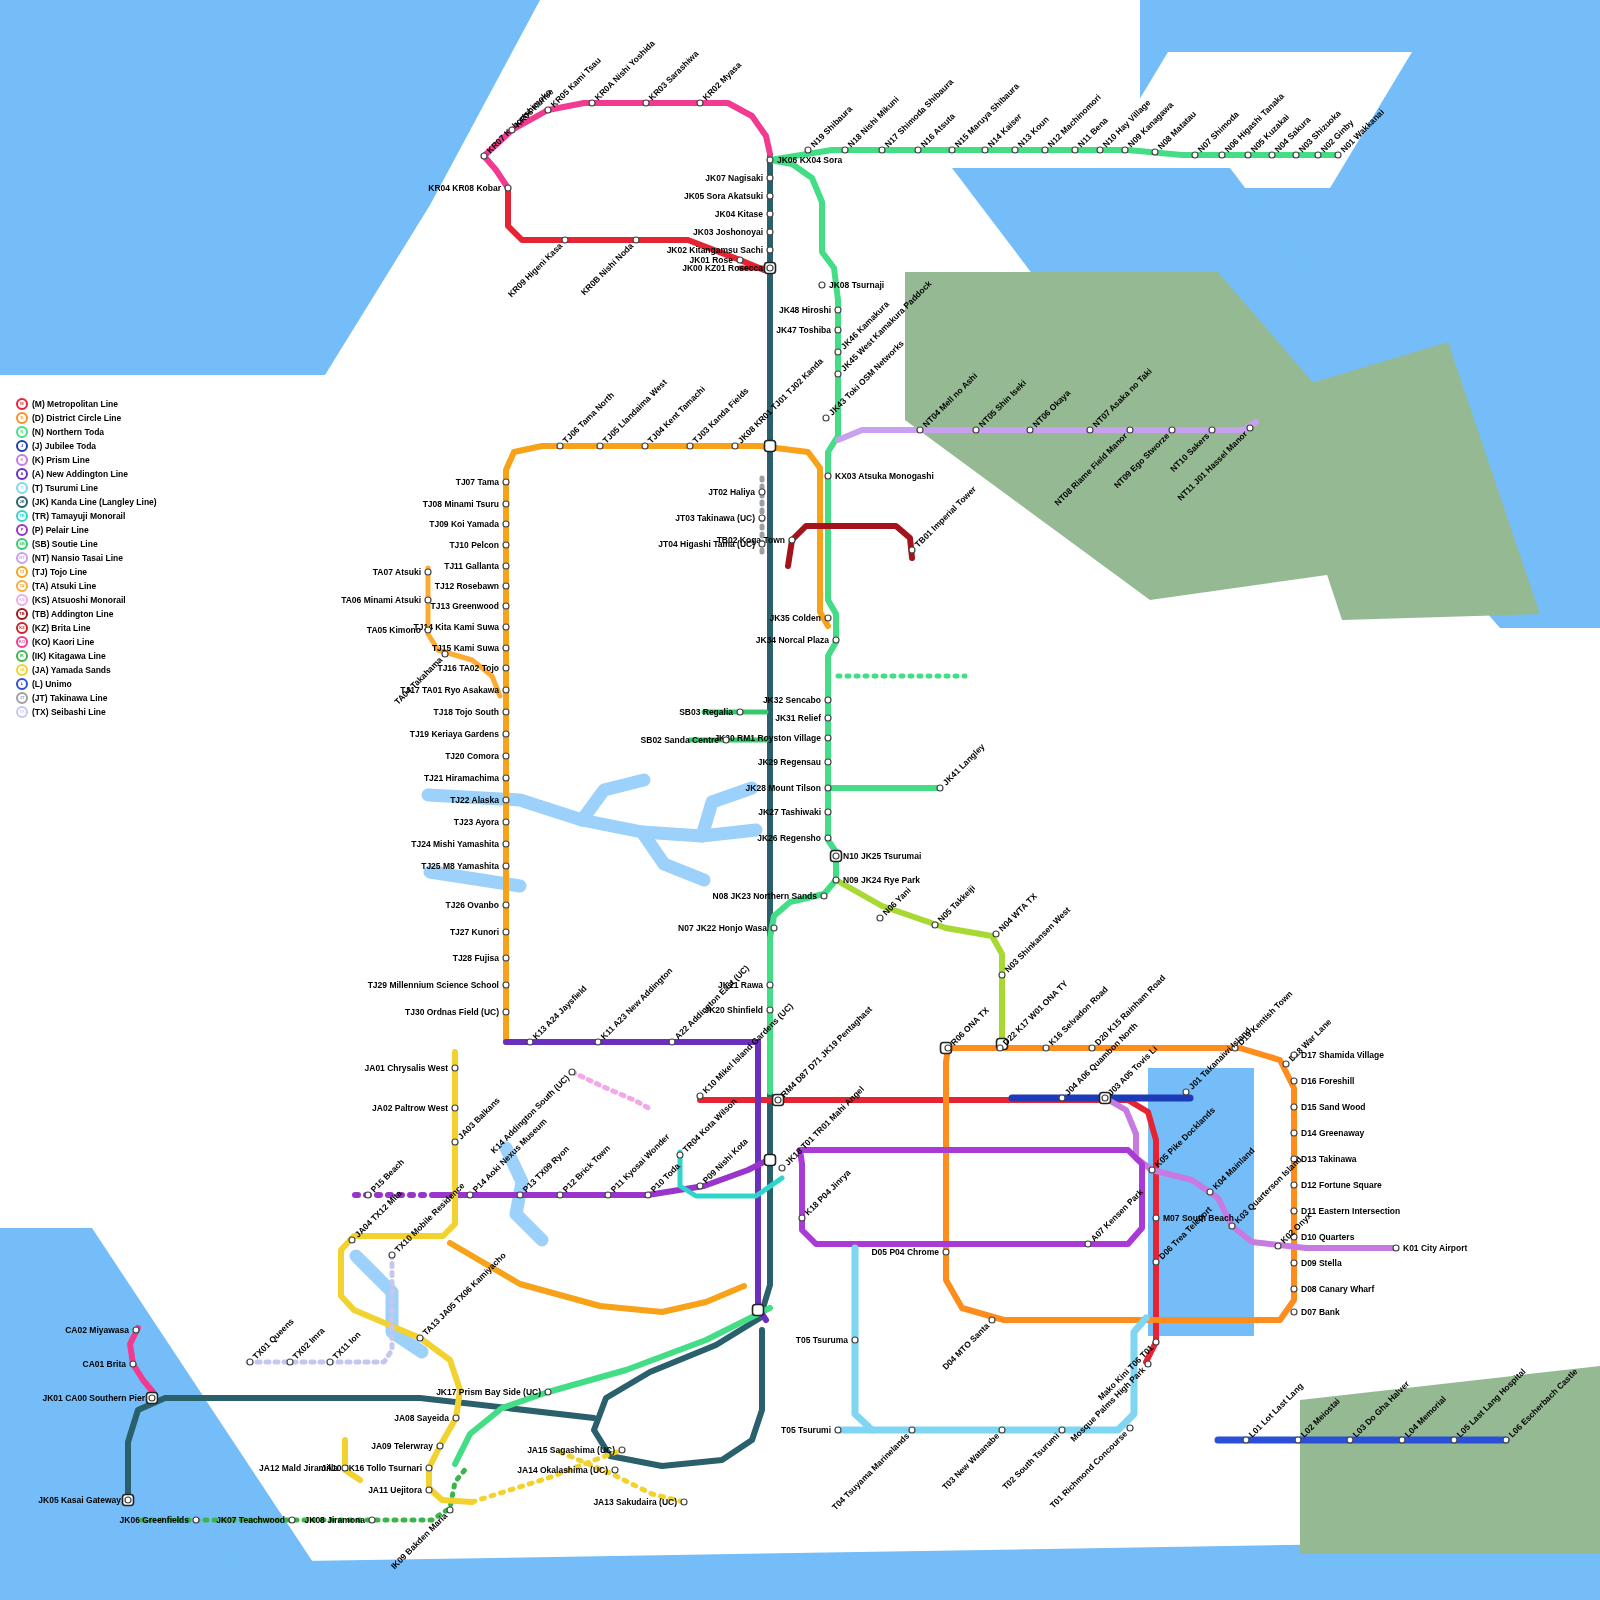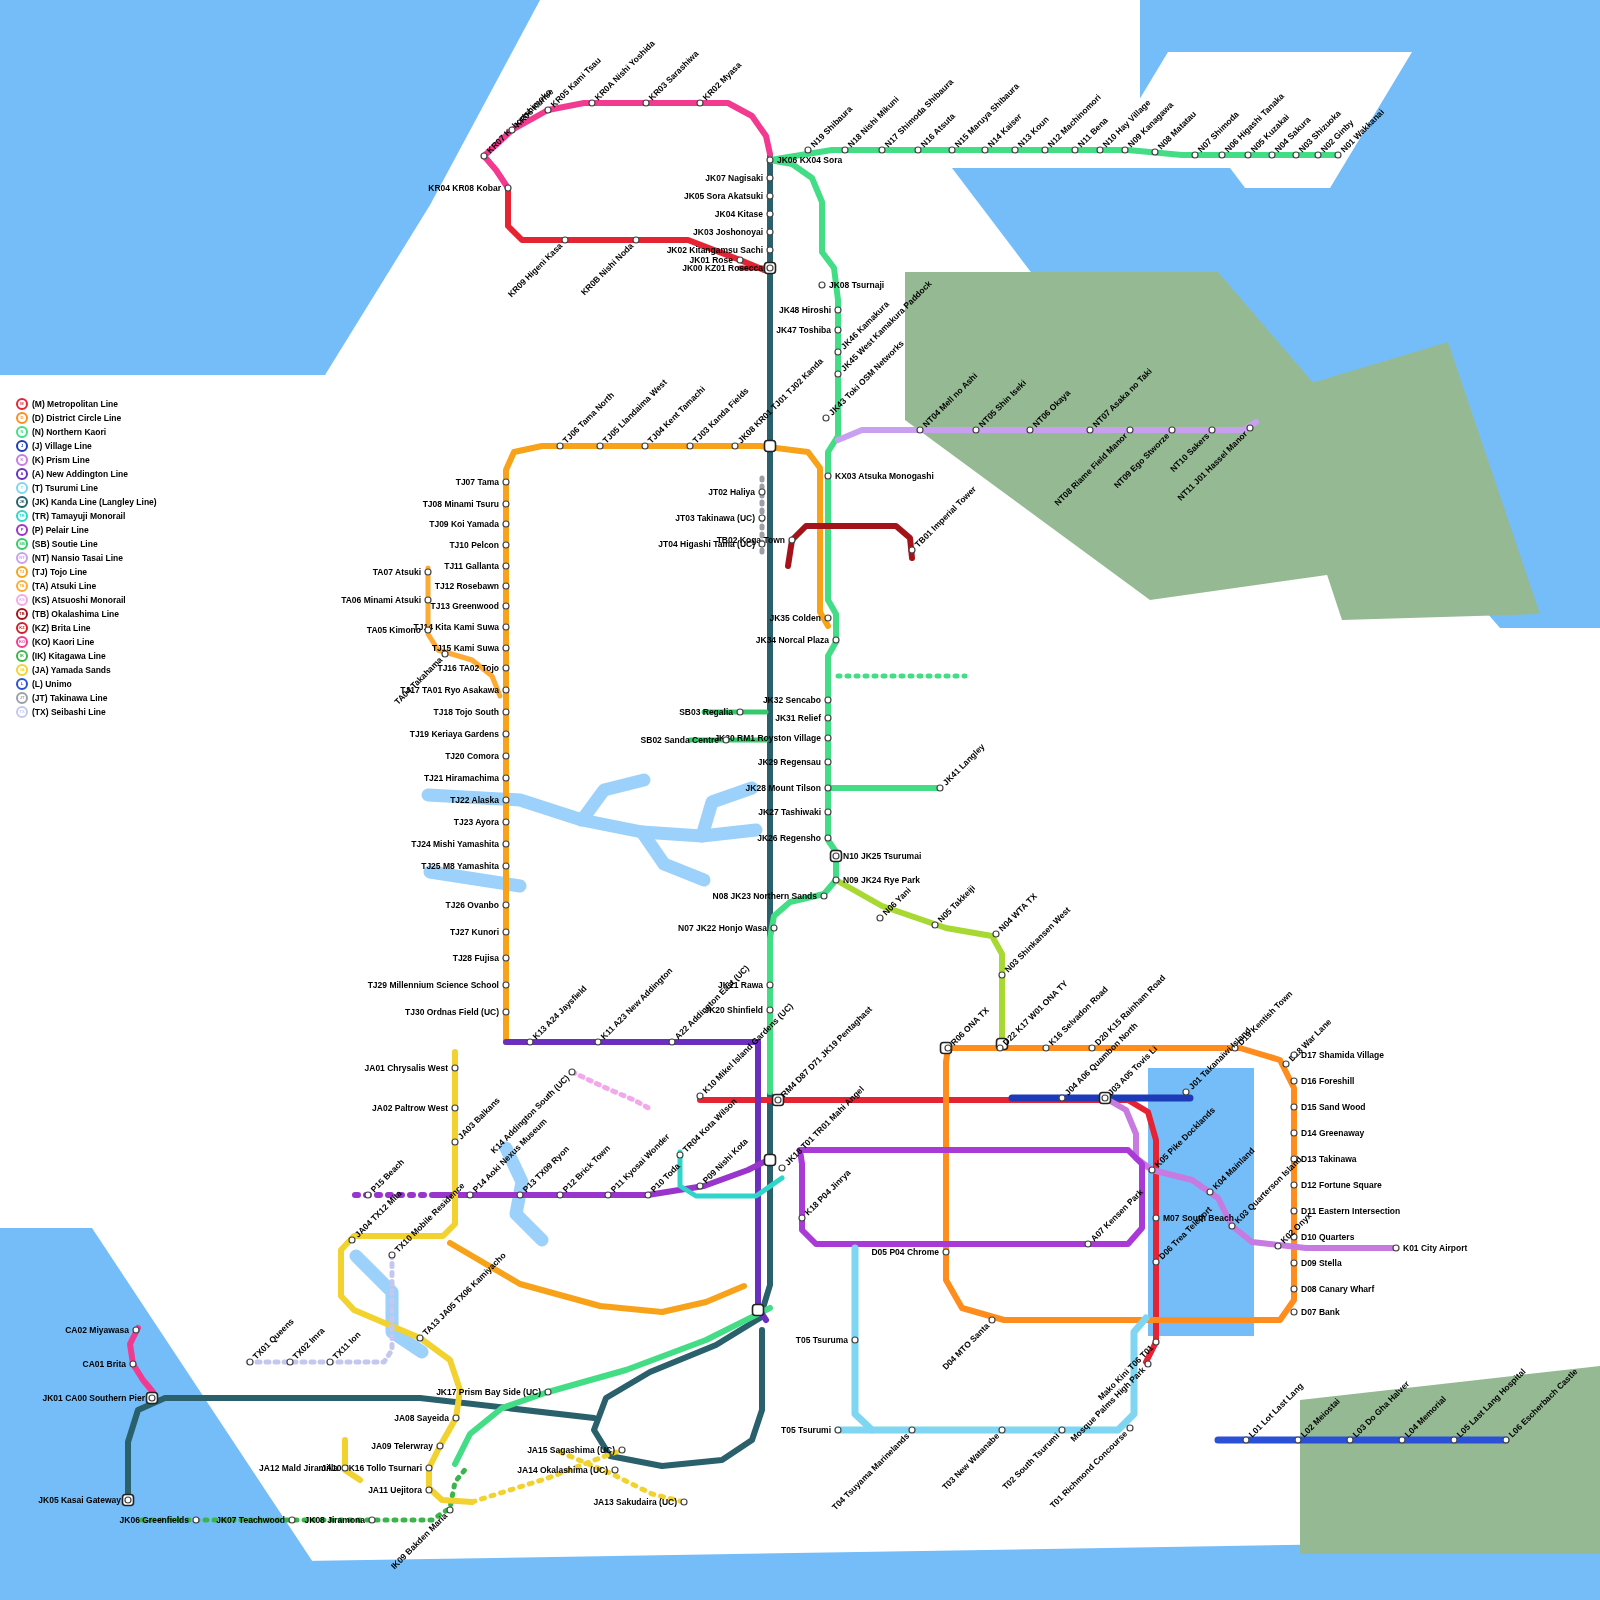--- a/index.html
+++ b/index.html
@@ -485,25 +485,25 @@
       <div class="legend-row">
         <span class="ring" style="border-color: rgb(230, 35, 51); color: rgb(230, 35, 51);">M</span>
         <span>(M) Metropolitan Line</span>
       </div>
       <div class="legend-row">
         <span class="ring" style="border-color: rgb(255, 141, 30); color: rgb(255, 141, 30);">D</span>
         <span>(D) District Circle Line</span>
       </div>
       <div class="legend-row">
         <span class="ring" style="border-color: rgb(67, 221, 133); color: rgb(67, 221, 133);">N</span>
-        <span>(N) Northern Kaori</span>
+        <span>(N) Northern Toda</span>
       </div>
       <div class="legend-row">
         <span class="ring" style="border-color: rgb(29, 59, 184); color: rgb(29, 59, 184);">J</span>
-        <span>(J) Village Line</span>
+        <span>(J) Jubilee Toda</span>
       </div>
       <div class="legend-row">
         <span class="ring" style="border-color: rgb(199, 122, 224); color: rgb(199, 122, 224);">K</span>
         <span>(K) Prism Line</span>
       </div>
       <div class="legend-row">
         <span class="ring" style="border-color: rgb(106, 47, 191); color: rgb(106, 47, 191);">A</span>
         <span>(A) New Addington Line</span>
       </div>
       <div class="legend-row">
@@ -537,21 +537,21 @@
       <div class="legend-row">
         <span class="ring" style="border-color: rgb(255, 170, 51); color: rgb(255, 170, 51);">TA</span>
         <span>(TA) Atsuki Line</span>
       </div>
       <div class="legend-row">
         <span class="ring" style="border-color: rgb(242, 168, 234); color: rgb(242, 168, 234);">KS</span>
         <span>(KS) Atsuoshi Monorail</span>
       </div>
       <div class="legend-row">
         <span class="ring" style="border-color: rgb(164, 19, 25); color: rgb(164, 19, 25);">TB</span>
-        <span>(TB) Okalashima Line</span>
+        <span>(TB) Addington Line</span>
       </div>
       <div class="legend-row">
         <span class="ring" style="border-color: rgb(207, 32, 38); color: rgb(207, 32, 38);">KZ</span>
         <span>(KZ) Brita Line</span>
       </div>
       <div class="legend-row">
         <span class="ring" style="border-color: rgb(242, 58, 144); color: rgb(242, 58, 144);">KO</span>
         <span>(KO) Kaori Line</span>
       </div>
       <div class="legend-row">

